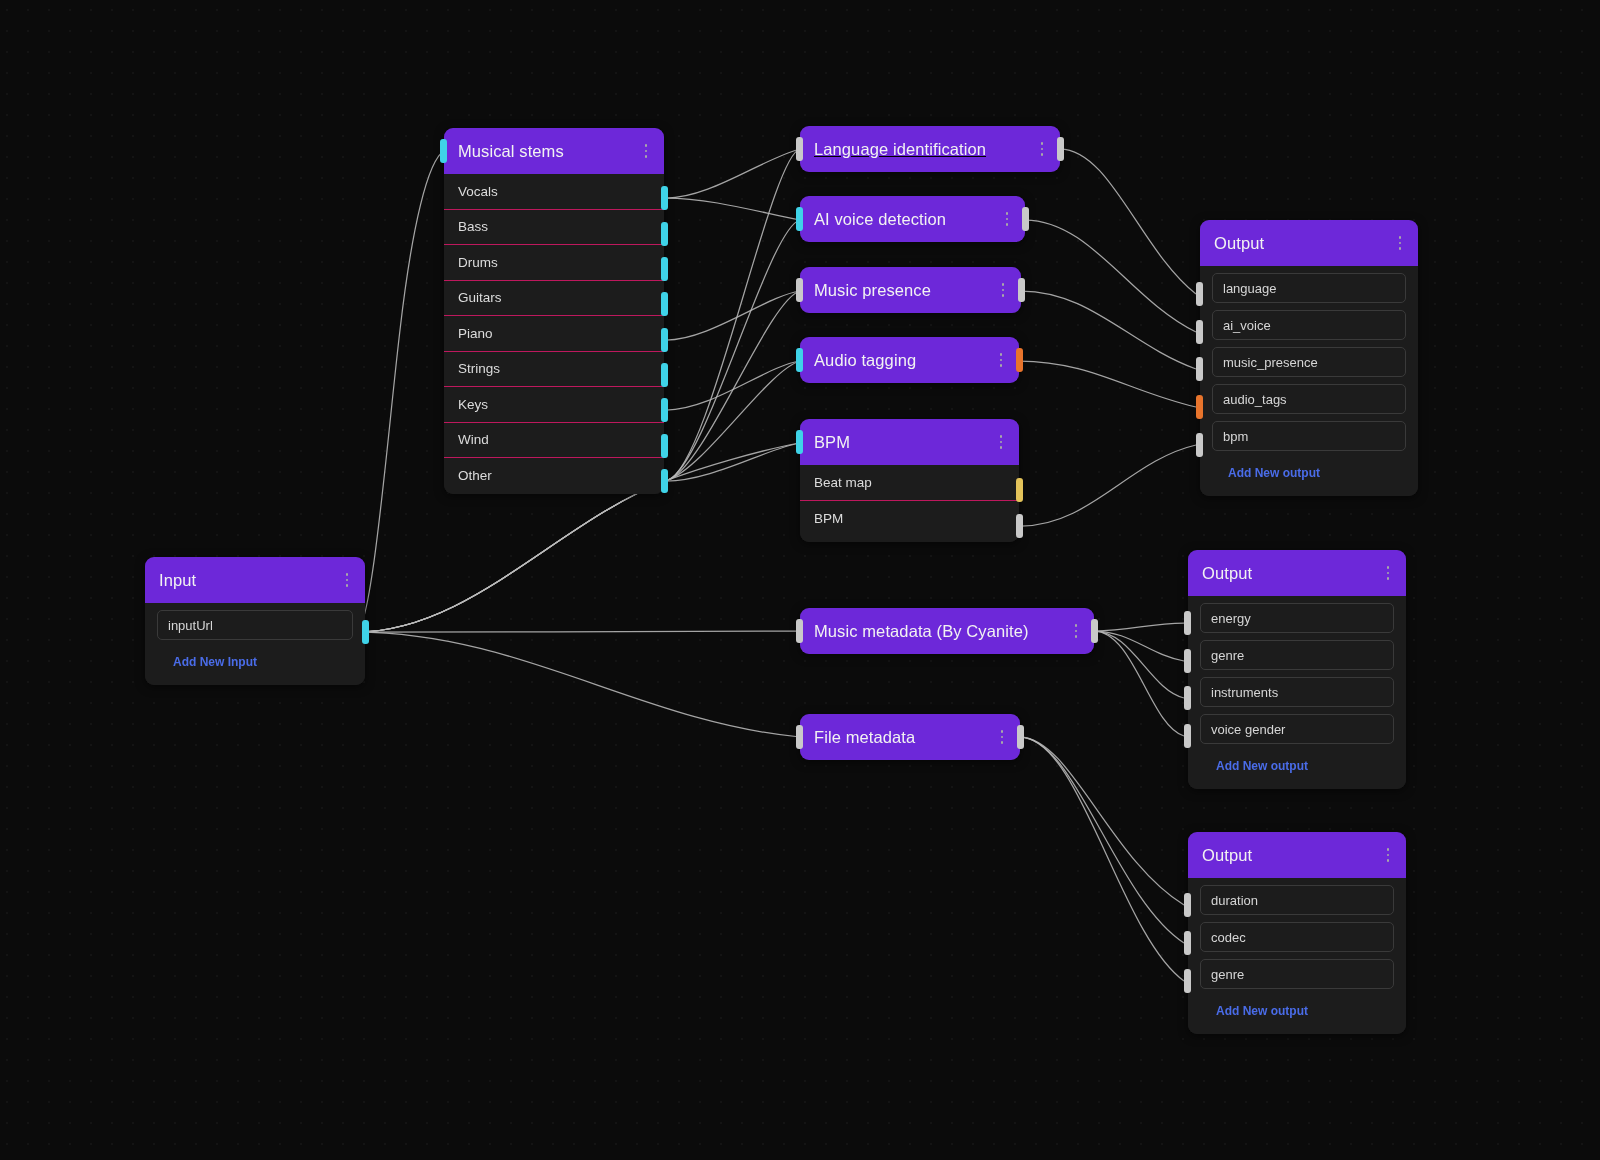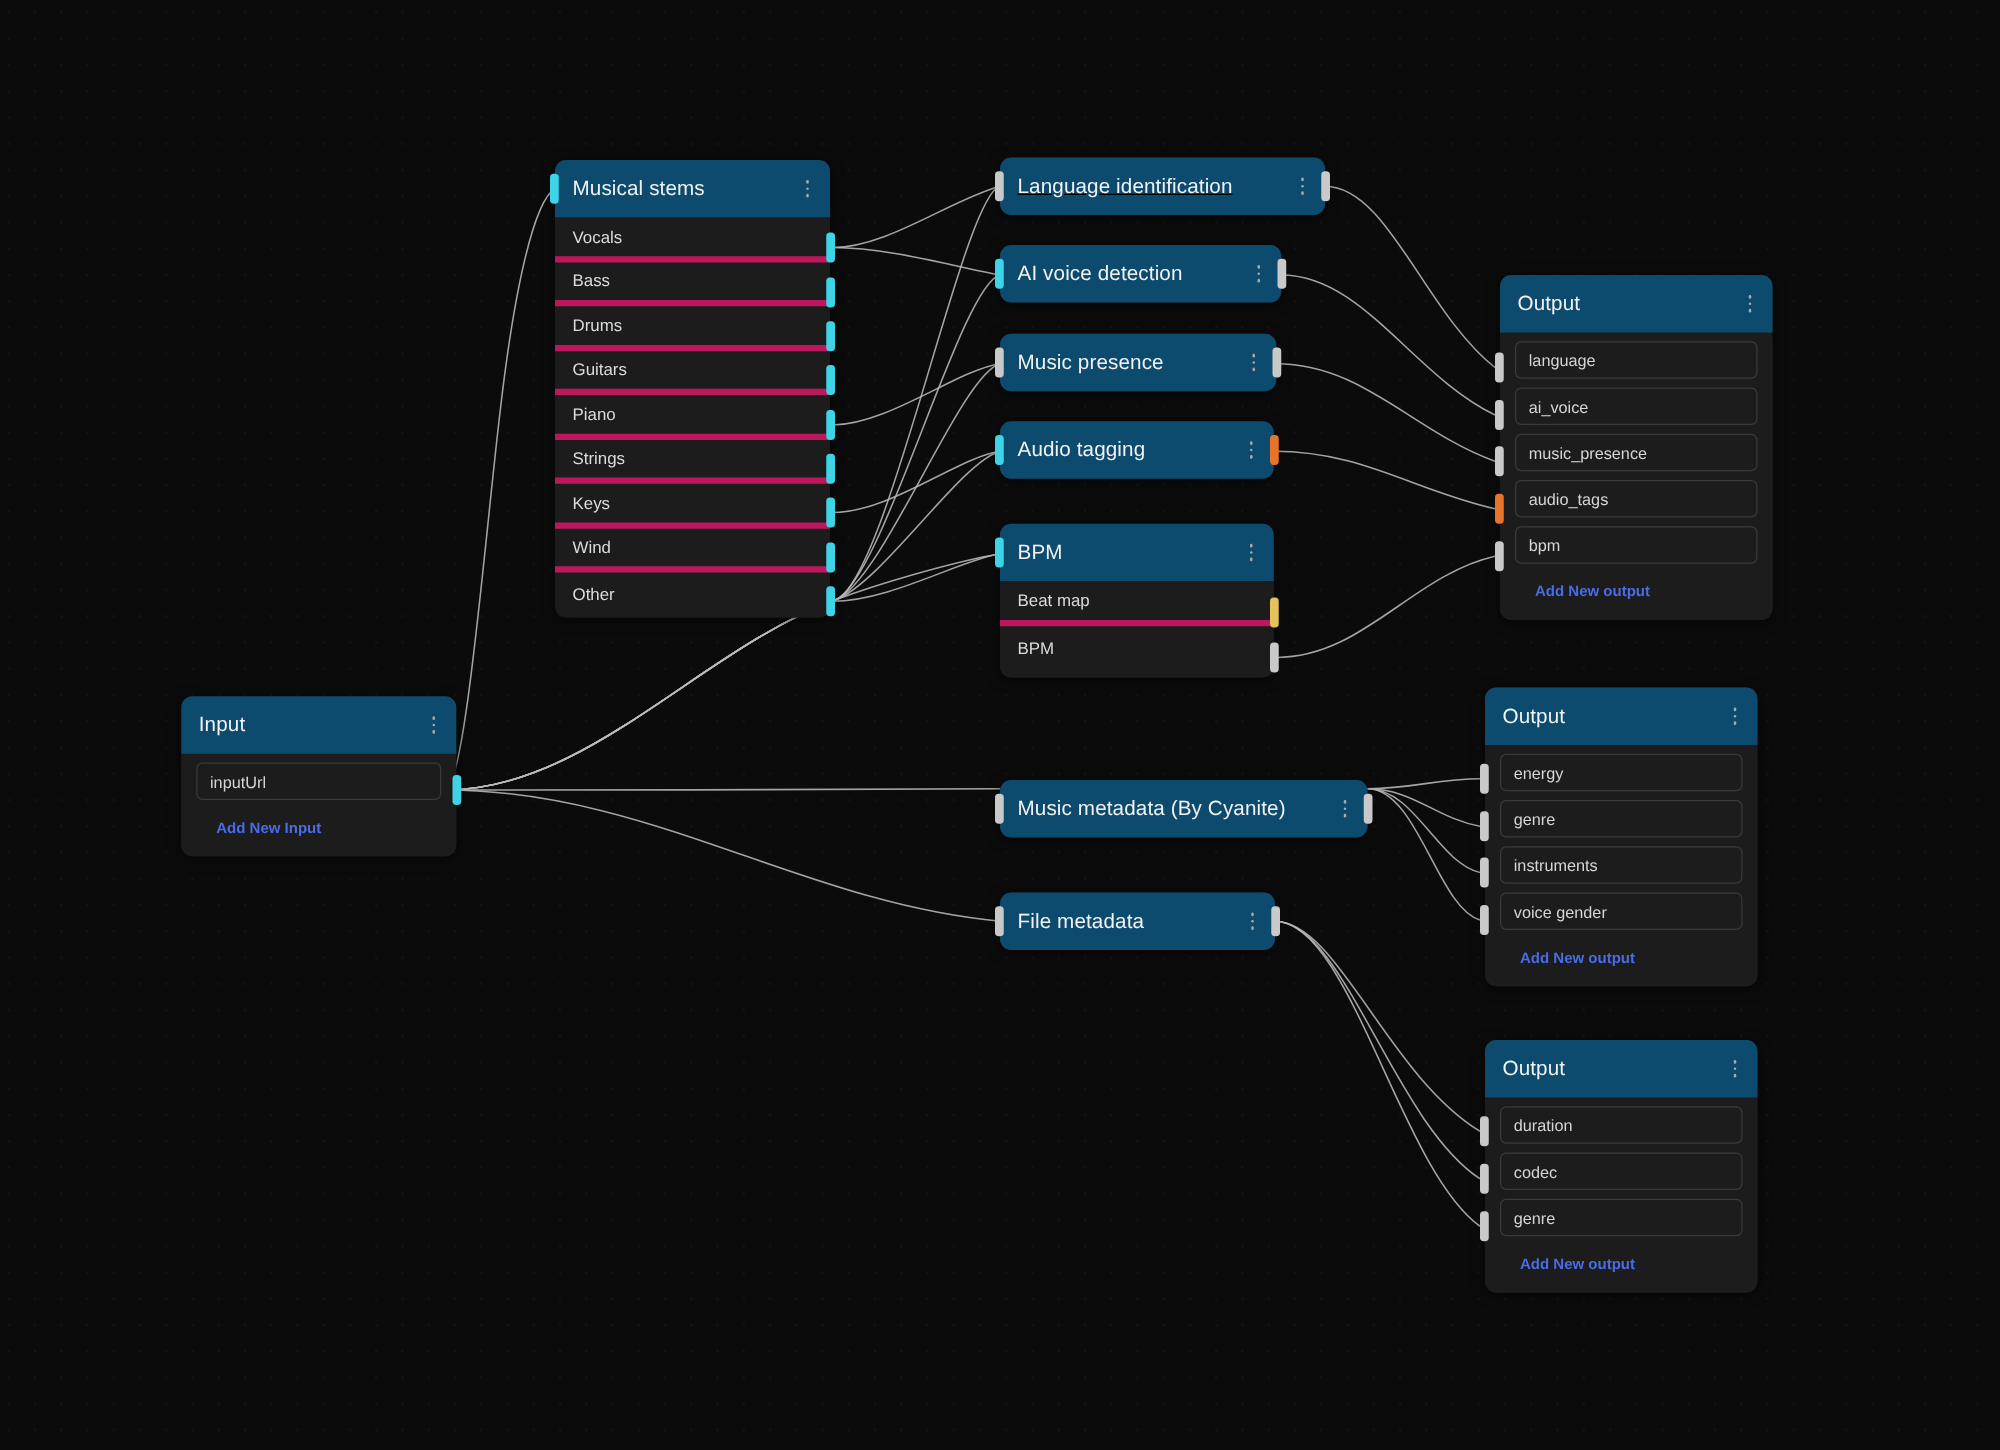--- a/index.html
+++ b/index.html
@@ -44,21 +44,21 @@
     border-radius: 9px;
     background: #1c1c1c;
     box-shadow: 0 2px 10px rgba(0,0,0,0.55);
     overflow: visible;
   }
 
   .node-header {
     display: flex;
     align-items: center;
     justify-content: space-between;
-    background: #0c4a6e;
+    background: #6d28d9;
     border-radius: 9px 9px 0 0;
     padding: 0 14px;
     height: 46px;
   }
   .node.collapsed .node-header {
     border-radius: 9px;
   }
   .node-title {
     color: #f2f2f2;
     font-size: 16.5px;
@@ -89,21 +89,21 @@
 
   
   .row-plain {
     position: relative;
     height: 35.5px;
     display: flex;
     align-items: center;
     padding: 0 14px;
     color: #dcdcdc;
     font-size: 13.5px;
-    border-bottom: 5px solid #be185d;
+    border-bottom: 1px solid #be185d;
     margin: 0 0px;
   }
   .row-plain:last-of-type { border-bottom: none; }
 
   
   .row-box {
     position: relative;
     height: 30px;
     margin: 7px 12px;
     display: flex;
@@ -297,21 +297,21 @@
     </div>
     <div class="node-body" style="padding-bottom:6px;">
       <div class="row-plain">Beat map</div>
       <div class="row-plain">BPM</div>
     </div>
     <span class="port left cyan" style="top:11px;"></span>
     <span class="port right yellow" style="top:59px;"></span>
     <span class="port right gray" style="top:95px;"></span>
   </div>
 
-  <div class="node collapsed" style="left:800px; top:608px; width:294px;margin-top:16px;">
+  <div class="node collapsed" style="left:800px; top:608px; width:294px;">
     <div class="node-header">
       <span class="node-title">Music metadata (By Cyanite)</span>
       <span class="kebab">
           <i></i>
           <i></i>
           <i></i>
         </span>
     </div>
     <span class="port left gray" style="top:11px;"></span>
     <span class="port right gray" style="top:11px;"></span>

